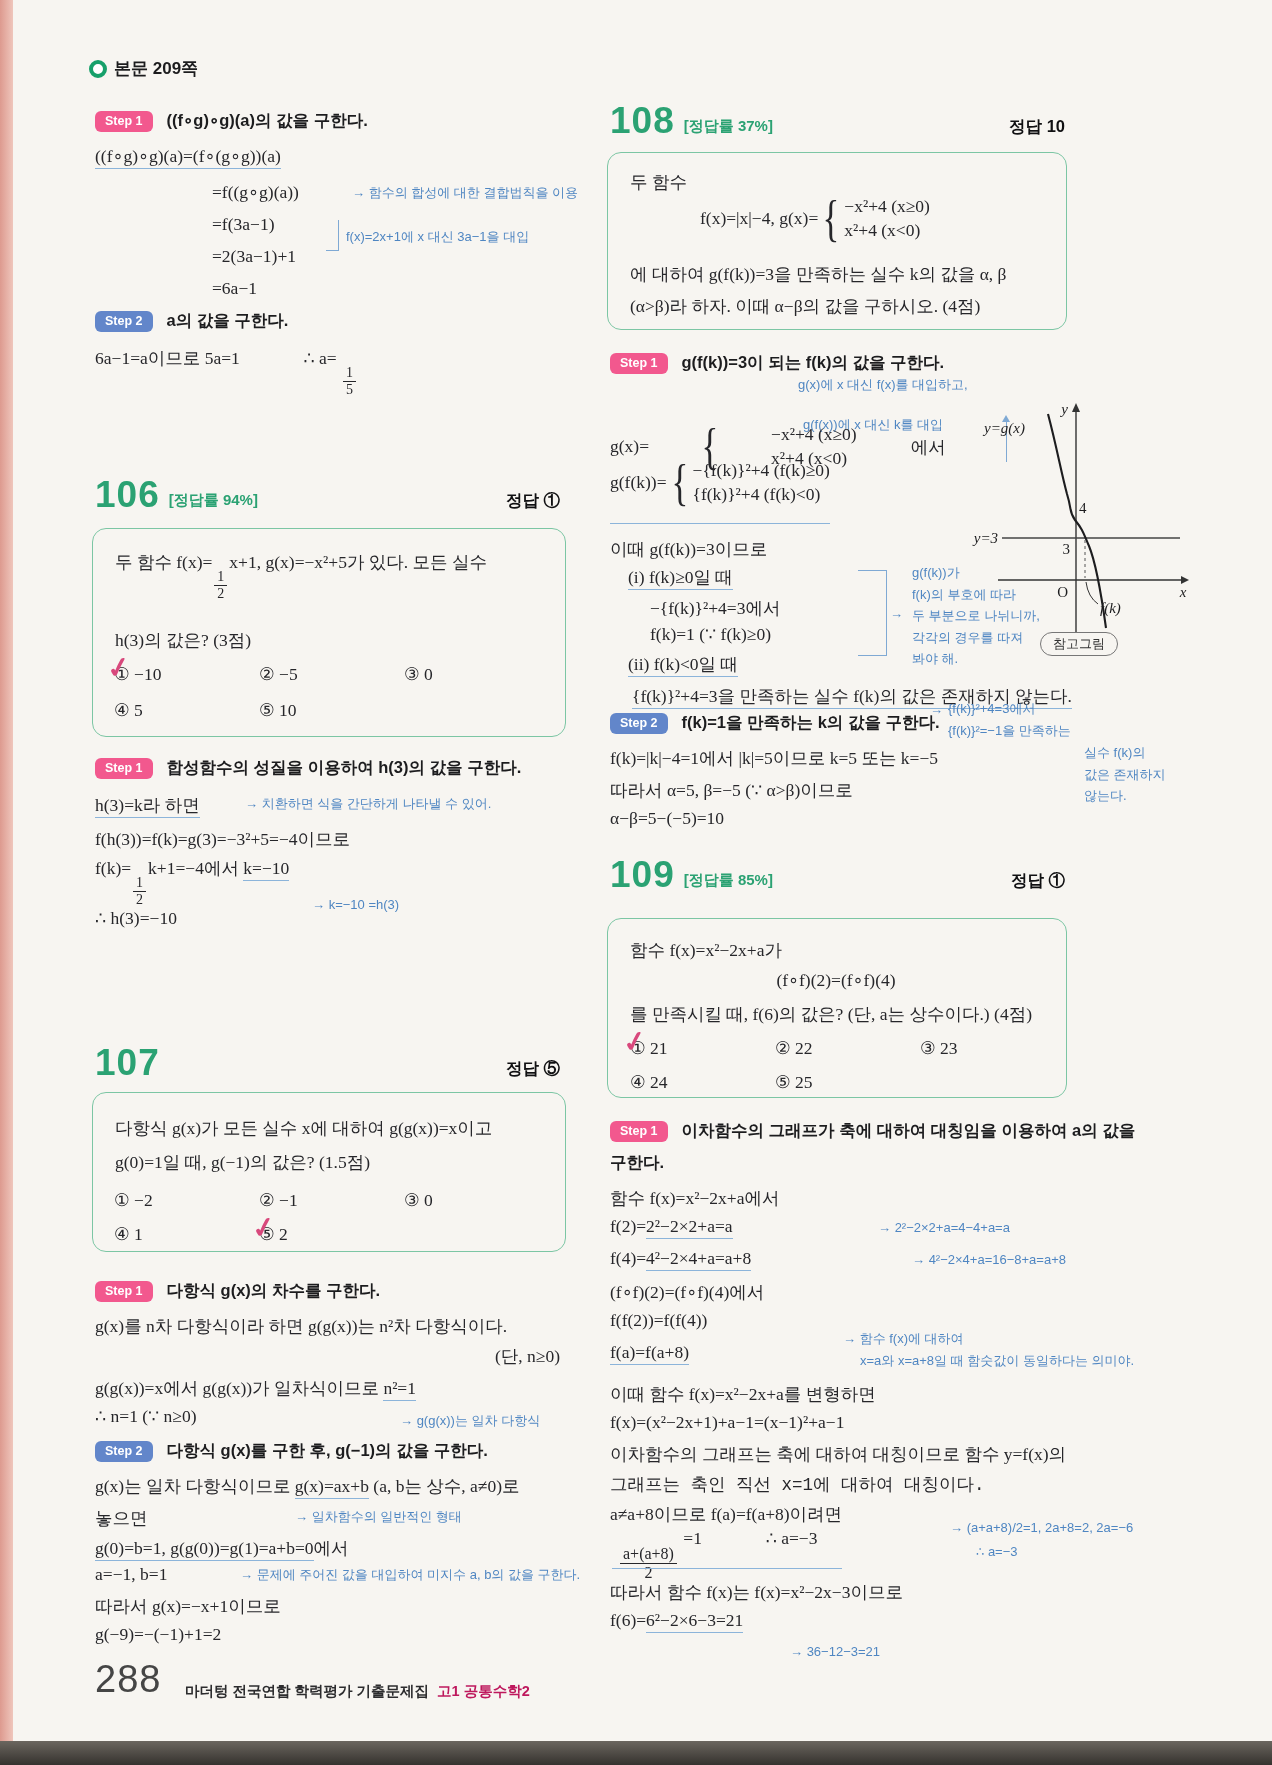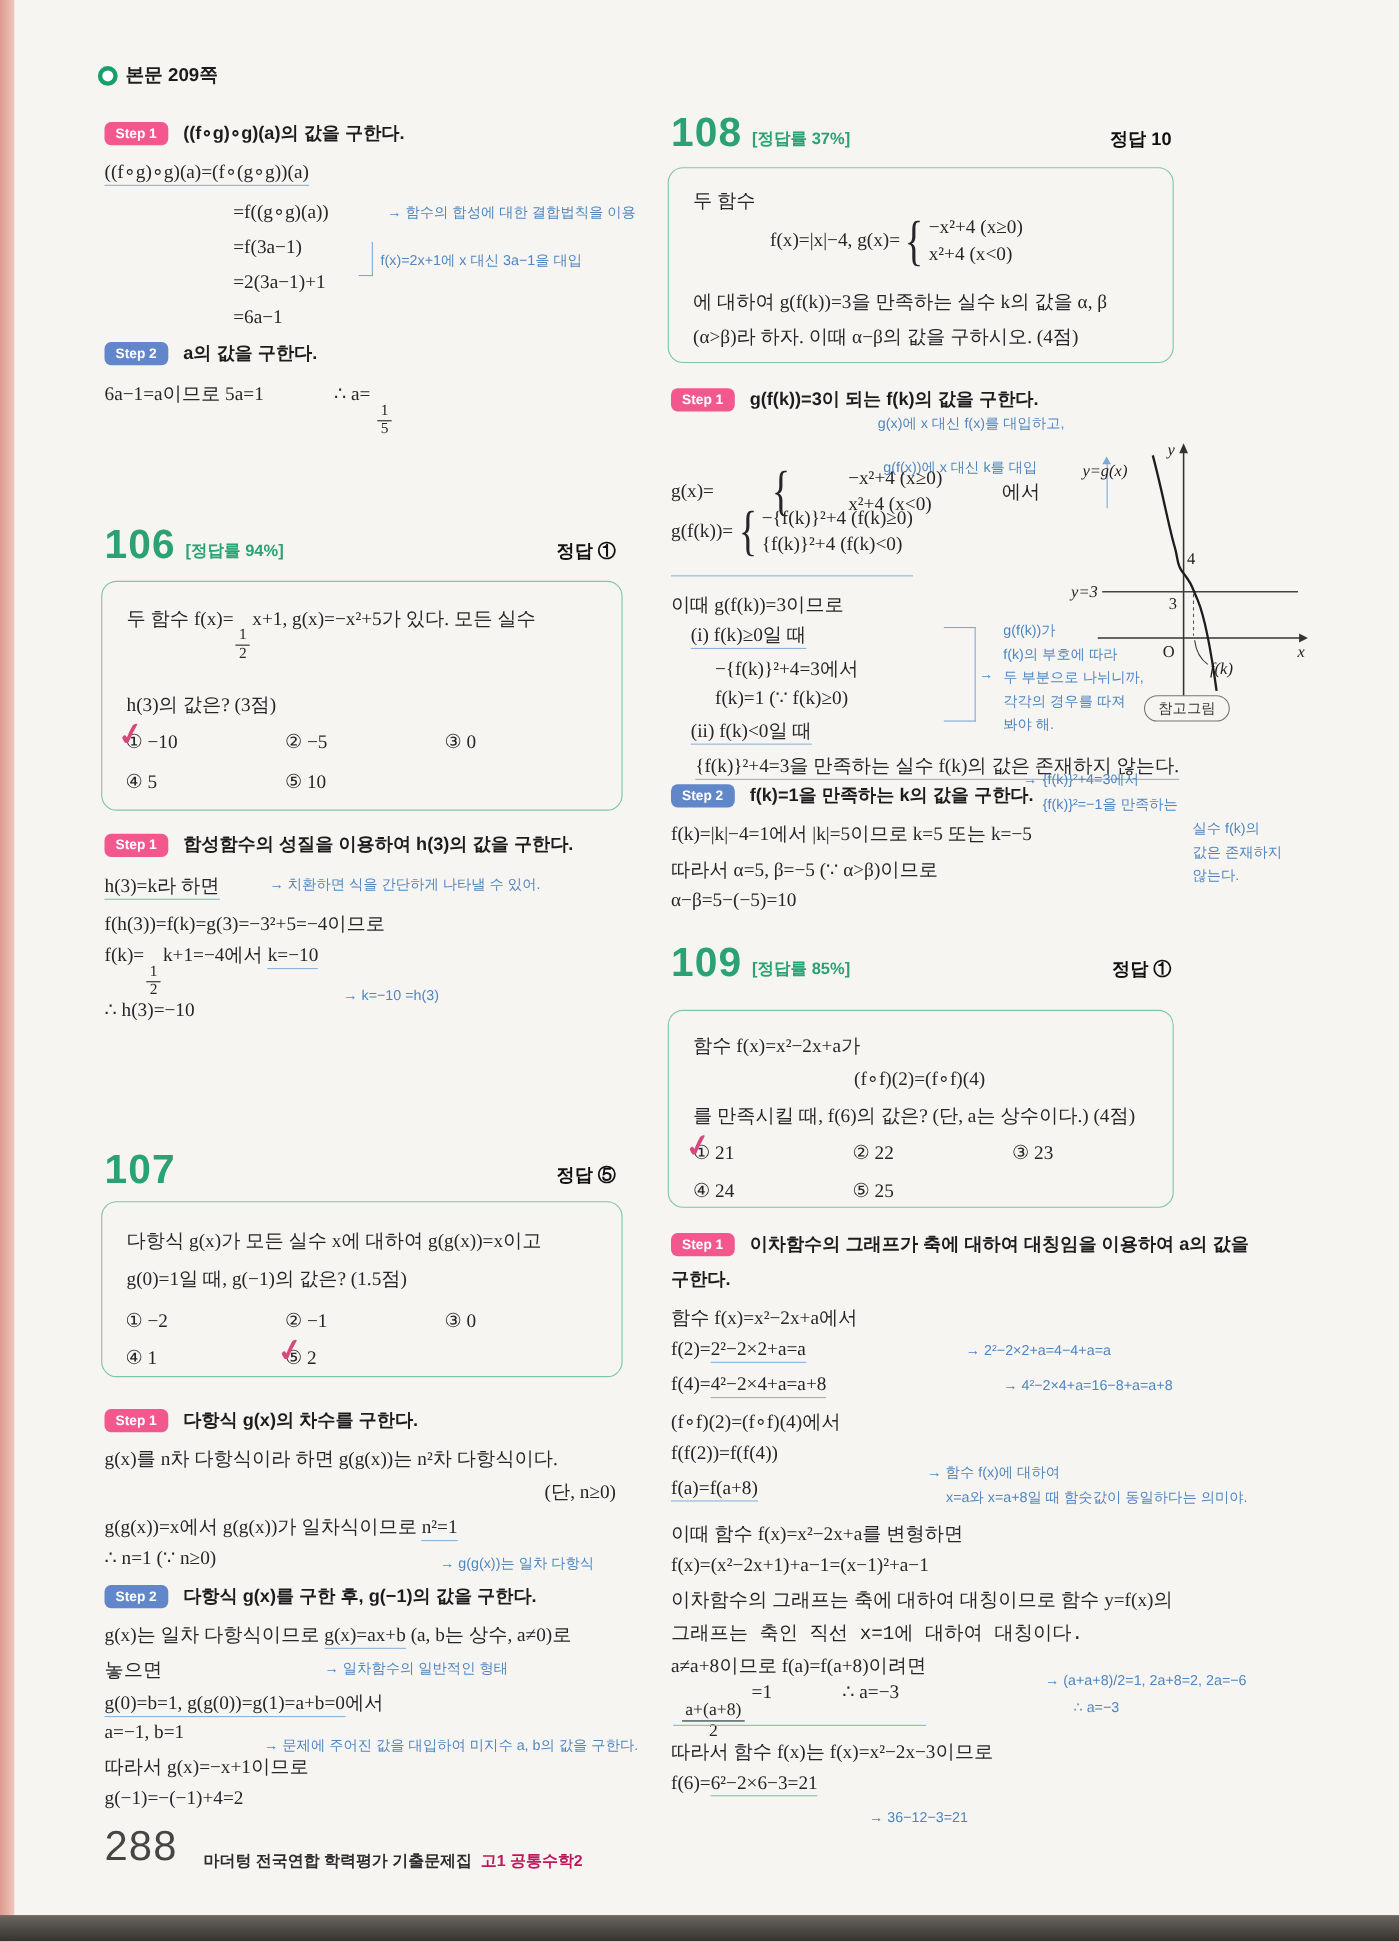--- a/index.html
+++ b/index.html
@@ -149,23 +149,23 @@
   </div>
   <div class="L eq" style="left:95px;top:1474px;">
     <span>g(x)는 일차 다항식이므로 </span><span class="ul">g(x)=ax+b</span><span> (a, b는 상수, a≠0)로</span>
   </div>
   <div class="L eq" style="left:95px;top:1506px;">놓으면</div>
   <div class="L note pre" style="left:295px;top:1508px;">일차함수의 일반적인 형태</div>
   <div class="L eq" style="left:95px;top:1536px;">
     <span class="ul">g(0)=b=1, g(g(0))=g(1)=a+b=0</span><span>에서</span>
   </div>
   <div class="L eq" style="left:95px;top:1564px;">a=−1, b=1</div>
-  <div class="L note pre" style="left:240px;top:1566px;margin-top:12px;">문제에 주어진 값을 대입하여 미지수 a, b의 값을 구한다.</div>
+  <div class="L note pre" style="left:240px;top:1566px;">문제에 주어진 값을 대입하여 미지수 a, b의 값을 구한다.</div>
   <div class="L eq" style="left:95px;top:1594px;">따라서 g(x)=−x+1이므로</div>
-  <div class="L eq" style="left:95px;top:1624px;">g(−1)=−(−1)+4=2</div>
+  <div class="L eq" style="left:95px;top:1624px;">g(−9)=−(−1)+1=2</div>
 
   <div class="L pageno" style="left:95px;top:1658px;">288</div>
   <div class="L book" style="left:185px;top:1682px;">
     <span>마더텅 전국연합 학력평가 기출문제집</span><span class="edition">고1 공통수학2</span>
   </div>
 
   <div class="L head" style="left:610px;top:104px;">
     <span class="prob-num">108</span>
     <span class="rate">[정답률 37%]</span>
   </div>

